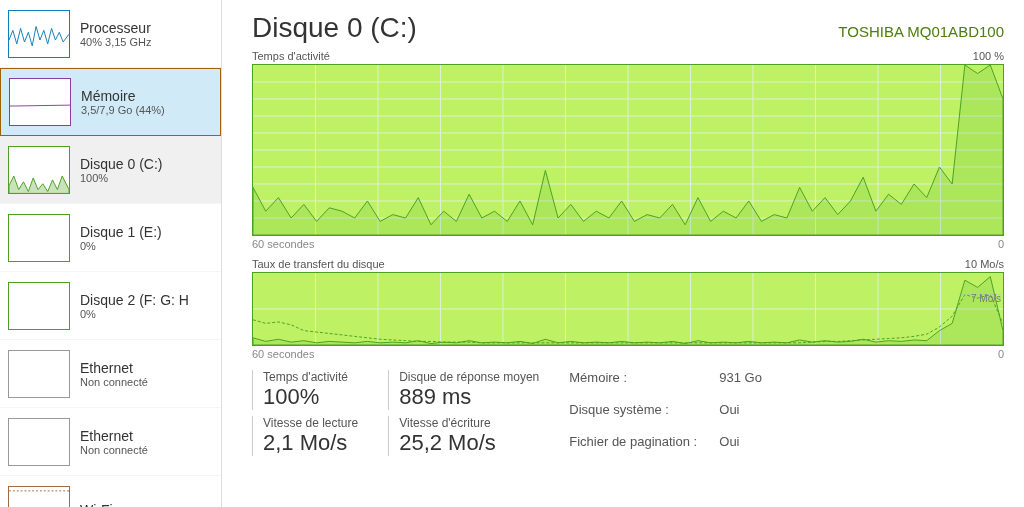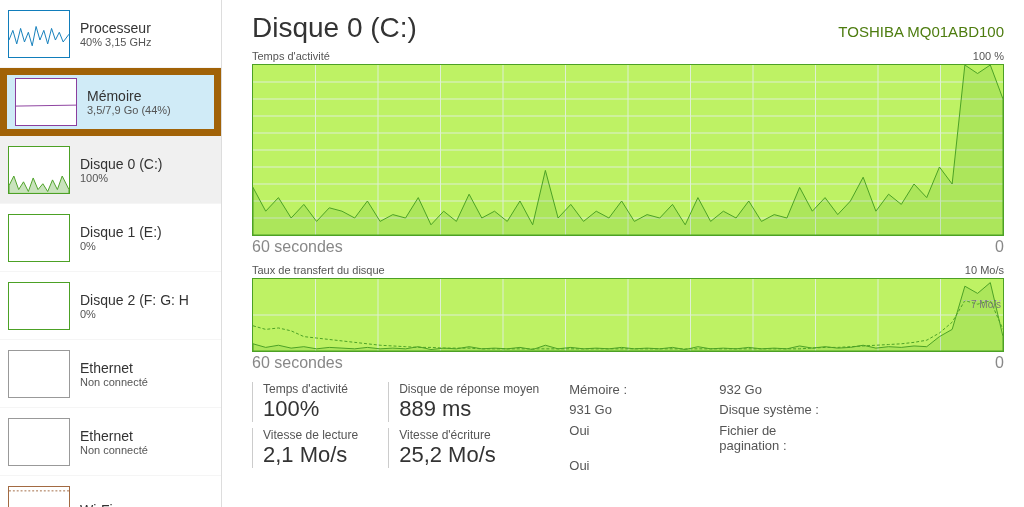--- a/index.html
+++ b/index.html
@@ -4,39 +4,39 @@
 <style>
 * { box-sizing: border-box; margin: 0; padding: 0; }
 body { font-family: "Segoe UI", Arial, sans-serif; font-size: 12px; color: #333; background: #fff; width: 1024px; height: 507px; overflow: hidden; }
 .layout { display: flex; height: 507px; }
 .sidebar { width: 222px; border-right: 1px solid #ddd; overflow-y: scroll; background: #fff; }
 .sidebar::-webkit-scrollbar { width: 17px; }
 .sidebar::-webkit-scrollbar-track { background: #f0f0f0; }
 .sidebar::-webkit-scrollbar-thumb { background: #c1c1c1; border: 1px solid #a0a0a0; }
 .sidebar::-webkit-scrollbar-button { background: #f0f0f0; height: 17px; border: 1px solid #ccc; }
 .sb-item { display: flex; align-items: center; padding: 6px 8px; gap: 10px; cursor: pointer; border-bottom: 1px solid #f5f5f5; height: 68px; }
-.sb-item.selected { background: #d0ebf7; border: 7px solid #a16207; }
+.sb-item.selected { background: #d0ebf7; border: 1px solid #a16207; }
 .sb-item.highlighted { background: #f0f0f0; }
 .thumb { width: 62px; height: 48px; border: 1px solid #117dbb; background: #fff; position: relative; overflow: hidden; flex-shrink: 0; }
 .thumb.mem { border-color: #8b3e9e; }
 .thumb.disk { border-color: #4ca125; }
 .thumb.net { border-color: #a26a42; }
 .thumb.eth { border-color: #999; }
 .sb-text { display: flex; flex-direction: column; overflow: hidden; }
 .sb-title { font-size: 14px; color: #333; white-space: nowrap; }
 .sb-sub { font-size: 11px; color: #555; white-space: nowrap; }
 .main { flex: 1; padding: 12px 20px 0 30px; overflow: hidden; }
 .header { display: flex; justify-content: space-between; align-items: baseline; margin-bottom: 6px; }
 .h-title { font-size: 28px; font-weight: 400; color: #333; }
 .h-model { font-size: 15px; color: #4d7c0f; }
 .chart-label-row { display: flex; justify-content: space-between; font-size: 11px; color: #555; margin-bottom: 2px; }
 .chart { border: 1px solid #4ca125; position: relative; background: #bef264; }
 .chart1 { height: 172px; margin-bottom: 2px; }
 .chart2 { height: 74px; margin-bottom: 2px; }
-.axis-row { display: flex; justify-content: space-between; font-size: 16px; color: #888; margin-bottom: 8px; }
+.axis-row { display: flex; justify-content: space-between; font-size: 11px; color: #888; margin-bottom: 8px; }
 .stats { display: flex; gap: 30px; margin-top: 10px; }
 .stat-col { display: flex; flex-direction: column; }
 .stat-group { border-left: 1px solid #ccc; padding-left: 10px; margin-bottom: 6px; }
 .stat-label { font-size: 12px; color: #555; }
 .stat-value { font-size: 22px; color: #333; font-weight: 400; }
 .info-table { display: grid; grid-template-columns: 150px 120px; row-gap: 4px; font-size: 13px; color: #555; }
 .series-fill { fill: rgba(76,161,37,0.15); stroke: #4ca125; stroke-width: 1; }
 .series-line { fill: none; stroke: #4ca125; stroke-width: 1; stroke-dasharray: 3,2; }
 .chart2 .mark-line { position: absolute; right: 2px; top: 20px; font-size: 10px; color: #777; }
 .thumb svg { position: absolute; inset: 0; }
@@ -205,21 +205,20 @@
           <div class="stat-label">Disque de réponse moyen</div>
           <div class="stat-value">889 ms</div>
         </div>
         <div class="stat-group">
           <div class="stat-label">Vitesse d'écriture</div>
           <div class="stat-value">25,2 Mo/s</div>
         </div>
       </div>
       <div class="info-table">
         <span>Mémoire :</span>
-        <span>932 Go</span>
         <span>931 Go</span>
         <span>Disque système :</span>
         <span>Oui</span>
         <span>Fichier de pagination :</span>
         <span>Oui</span>
       </div>
     </div>
   </div>
 </div>
 

